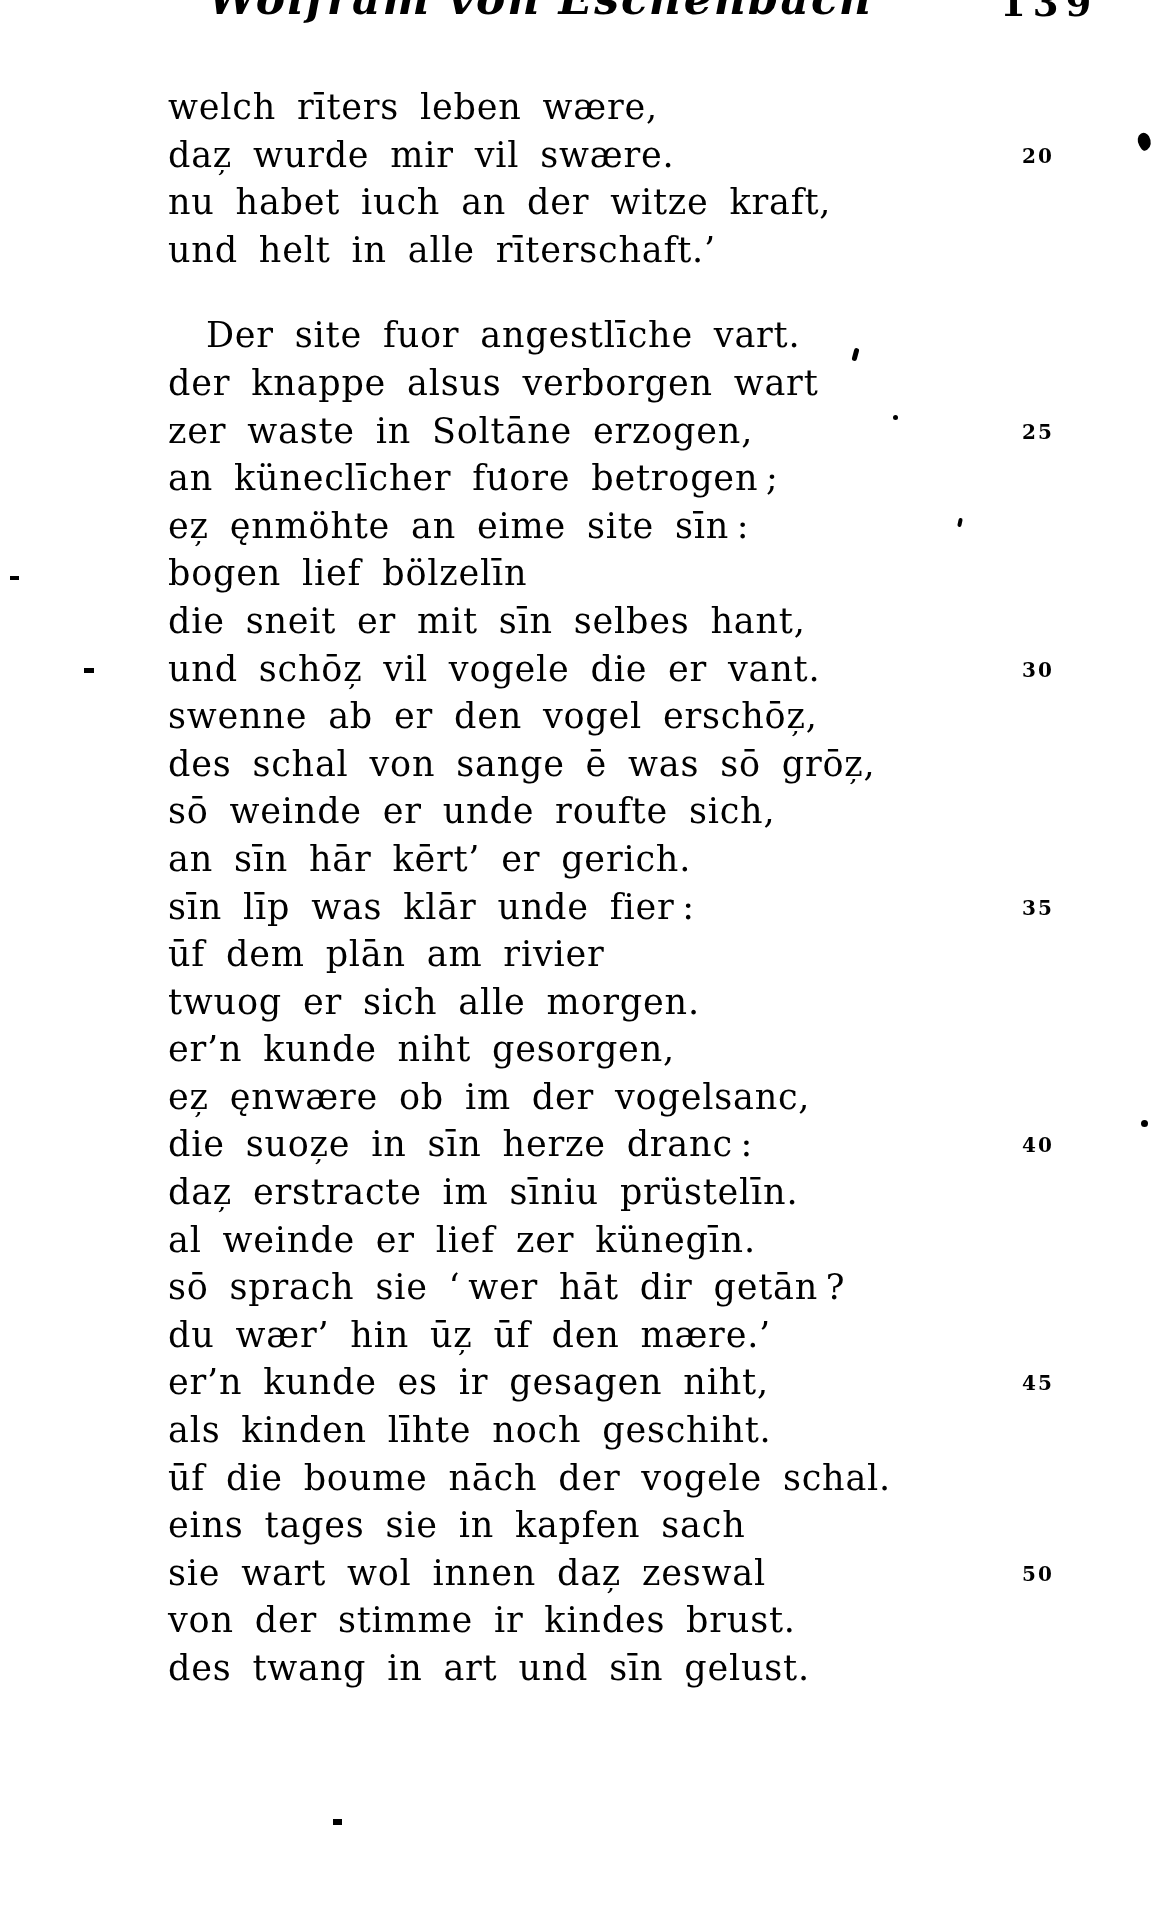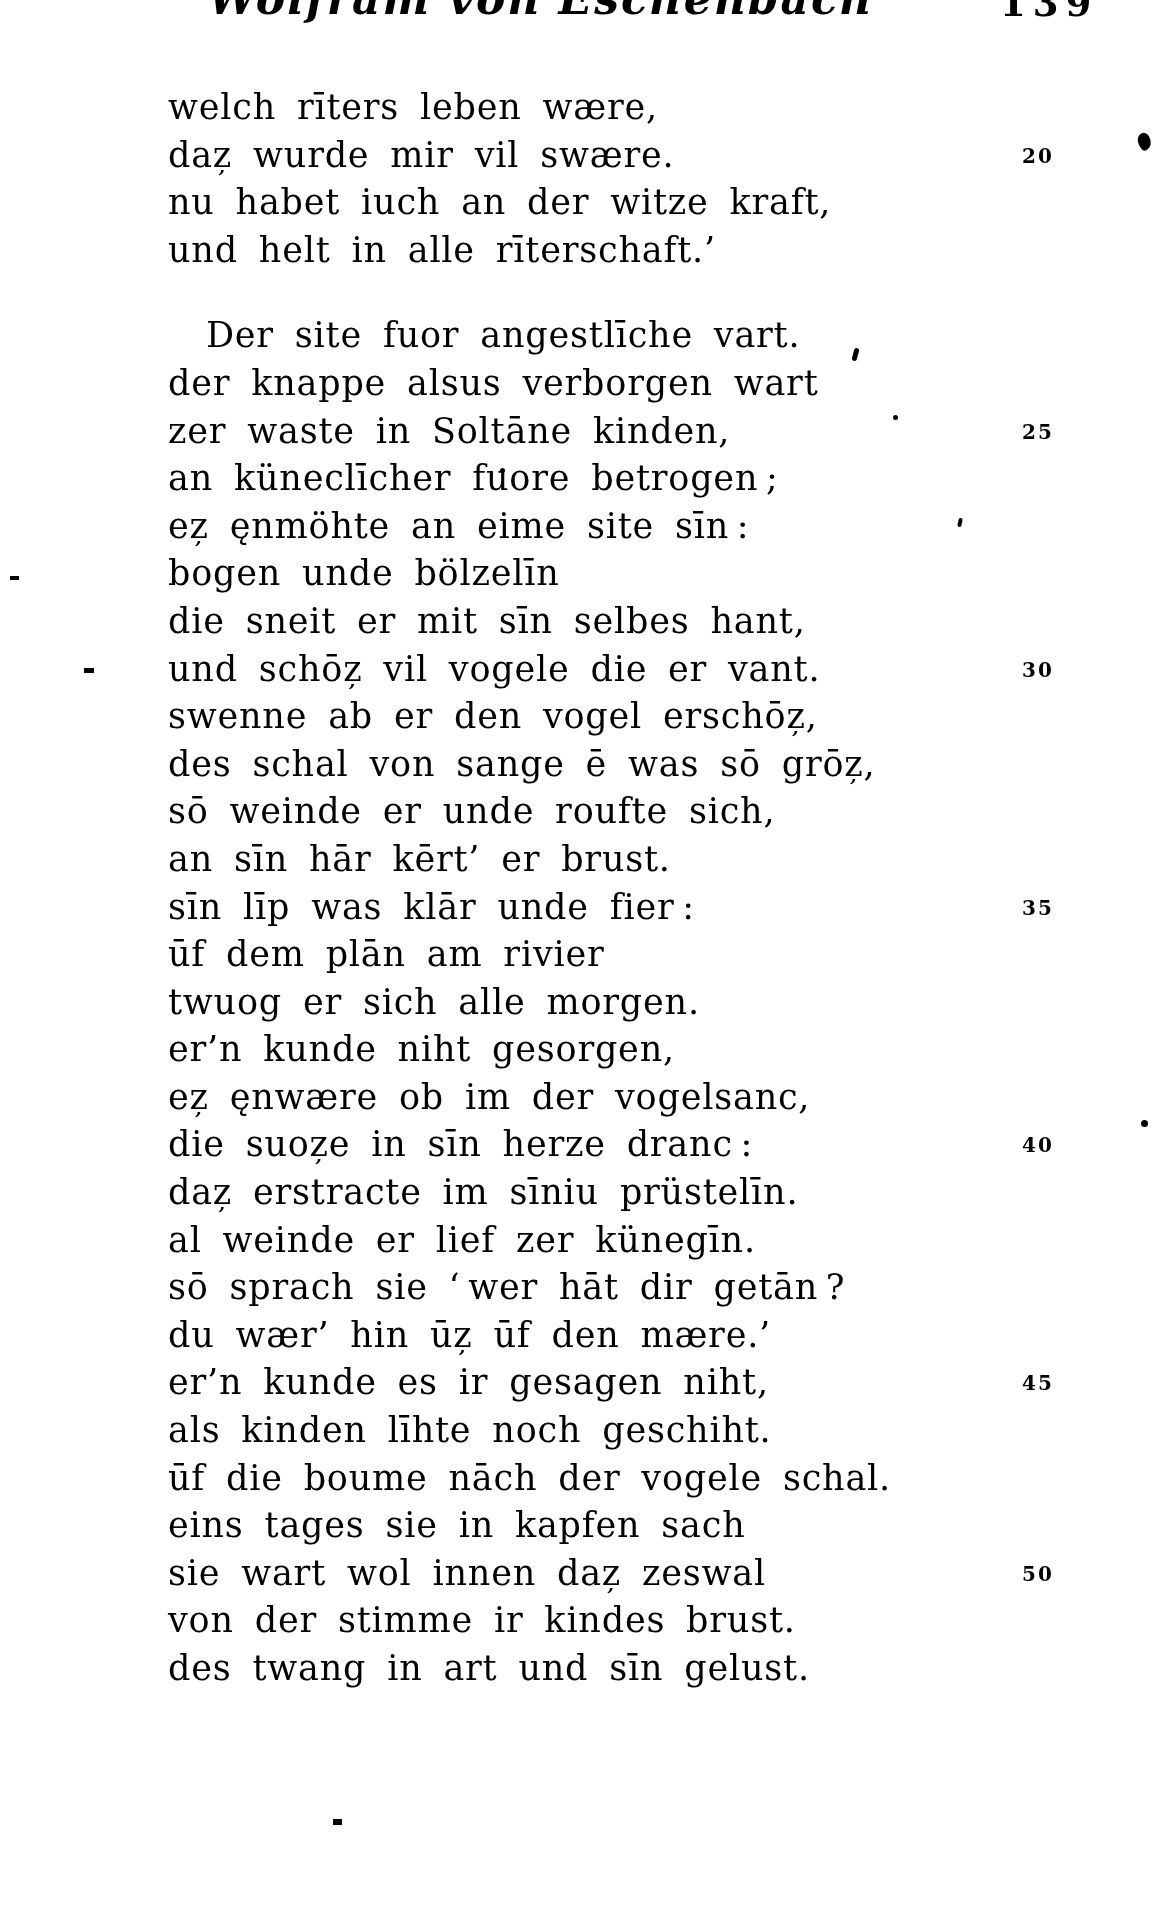--- a/index.html
+++ b/index.html
@@ -51,30 +51,30 @@
     <span class="pnum">139</span>
   </div>
 
   <div class="poem">
     <div class="vline"><span>welch rīters leben wære,</span><span class="n"></span></div>
     <div class="vline"><span>daz̦ wurde mir vil swære.</span><span class="n">20</span></div>
     <div class="vline"><span>nu habet iuch an der witze kraft,</span><span class="n"></span></div>
     <div class="vline"><span>und helt in alle rīterschaft.’</span><span class="n"></span></div>
     <div class="vline indent gap"><span>Der site fuor angestlīche vart.</span><span class="n"></span></div>
     <div class="vline"><span>der knappe alsus verborgen wart</span><span class="n"></span></div>
-    <div class="vline"><span>zer waste in Soltāne kinden,</span><span class="n">25</span></div>
+    <div class="vline"><span>zer waste in Soltāne erzogen,</span><span class="n">25</span></div>
     <div class="vline"><span>an küneclīcher fuore betrogen ;</span><span class="n"></span></div>
     <div class="vline"><span>ez̦ ęnmöhte an eime site sīn :</span><span class="n"></span></div>
-    <div class="vline"><span>bogen unde bölzelīn</span><span class="n"></span></div>
+    <div class="vline"><span>bogen lief bölzelīn</span><span class="n"></span></div>
     <div class="vline"><span>die sneit er mit sīn selbes hant,</span><span class="n"></span></div>
     <div class="vline"><span>und schōz̦ vil vogele die er vant.</span><span class="n">30</span></div>
     <div class="vline"><span>swenne ab er den vogel erschōz̦,</span><span class="n"></span></div>
     <div class="vline"><span>des schal von sange ē was sō grōz̦,</span><span class="n"></span></div>
     <div class="vline"><span>sō weinde er unde roufte sich,</span><span class="n"></span></div>
-    <div class="vline"><span>an sīn hār kērt’ er brust.</span><span class="n"></span></div>
+    <div class="vline"><span>an sīn hār kērt’ er gerich.</span><span class="n"></span></div>
     <div class="vline"><span>sīn līp was klār unde fier :</span><span class="n">35</span></div>
     <div class="vline"><span>ūf dem plān am rivier</span><span class="n"></span></div>
     <div class="vline"><span>twuog er sich alle morgen.</span><span class="n"></span></div>
     <div class="vline"><span>er’n kunde niht gesorgen,</span><span class="n"></span></div>
     <div class="vline"><span>ez̦ ęnwære ob im der vogelsanc,</span><span class="n"></span></div>
     <div class="vline"><span>die suoz̦e in sīn herze dranc :</span><span class="n">40</span></div>
     <div class="vline"><span>daz̦ erstracte im sīniu prüstelīn.</span><span class="n"></span></div>
     <div class="vline"><span>al weinde er lief zer künegīn.</span><span class="n"></span></div>
     <div class="vline"><span>sō sprach sie ‘ wer hāt dir getān ?</span><span class="n"></span></div>
     <div class="vline"><span>du wær’ hin ūz̦ ūf den mære.’</span><span class="n"></span></div>

